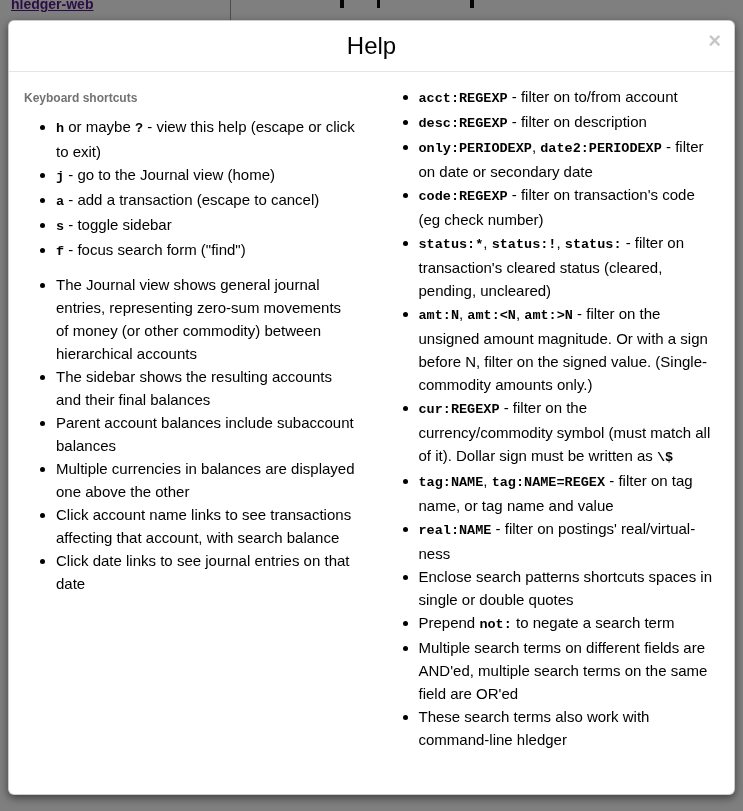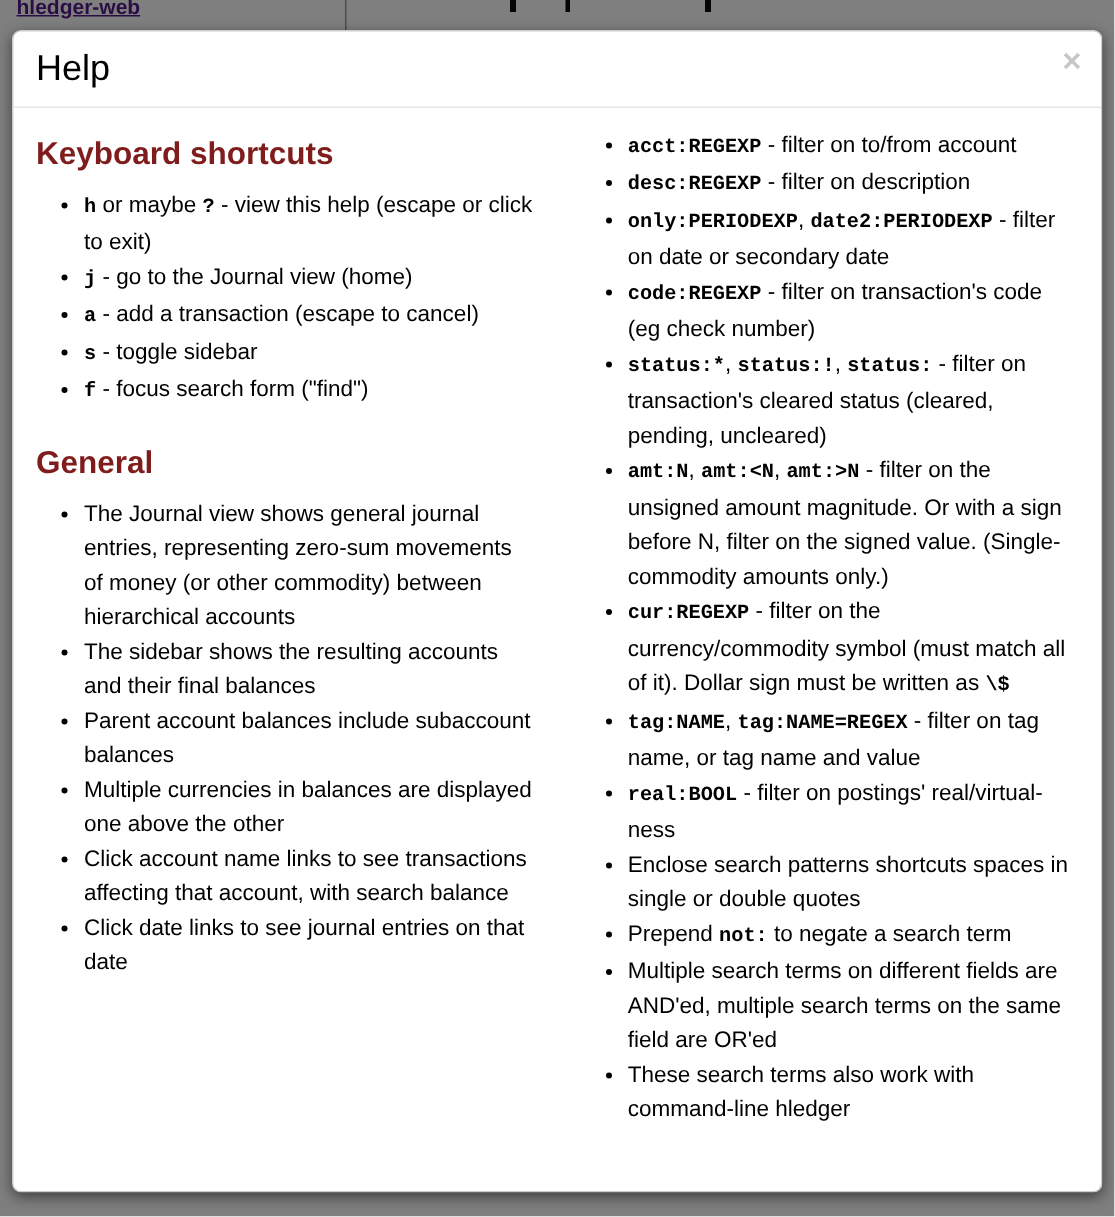--- a/index.html
+++ b/index.html
@@ -24,30 +24,30 @@
   .overlay{position:absolute;inset:0;background:rgba(0,0,0,0.5);}
   
   .modal{
     position:absolute;left:8px;top:20px;width:727px;height:775px;
     box-sizing:border-box;background:#fff;
     border:1px solid rgba(0,0,0,0.2);border-radius:6px;
     box-shadow:0 3px 9px rgba(0,0,0,0.5);
     overflow:hidden;
   }
   .modal-header{position:relative;padding:12px 15px;border-bottom:1px solid #e5e5e5;}
-  .modal-title{margin:0;font-size:24px;font-weight:normal;line-height:26px;color:#000;}
+  .modal-title{margin:0;font-size:24px;font-weight:normal;line-height:26px;color:#000;text-align:center;}
   .close-btn{
     position:absolute;right:13px;top:10px;
     background:none;border:none;padding:0;cursor:pointer;
     font-family:"Liberation Sans", sans-serif;
     font-size:22px;font-weight:bold;line-height:20px;color:#000;opacity:0.22;
   }
   .modal-body{padding:13px 15px 15px;display:flex;gap:30px;}
   .col{flex:1;min-width:0;}
-  .section-heading{font-size:21px;font-weight:bold;margin:24px 0 10px;color:#7f1d1d;}
+  .section-heading{font-size:12px;font-weight:bold;margin:24px 0 10px;color:#737373;}
   .col .section:first-child .section-heading{margin-top:6px;}
   .bullet-list{margin:0 0 10px;padding-left:32px;list-style:disc;}
   .bullet-list li{font-size:15px;line-height:23px;color:#000;}
   code.term{
     font-family:"Liberation Mono","DejaVu Sans Mono",monospace;
     font-weight:bold;font-size:13.5px;color:#000;background:none;
   }
 </style>
 </head>
 <body>
@@ -76,21 +76,20 @@
           <h4 class="section-heading">Keyboard shortcuts</h4>
           <ul class="bullet-list">
             <li><code class="term">h</code> or maybe <code class="term">?</code> - view this help (escape or click to exit)</li>
             <li><code class="term">j</code> - go to the Journal view (home)</li>
             <li><code class="term">a</code> - add a transaction (escape to cancel)</li>
             <li><code class="term">s</code> - toggle sidebar</li>
             <li><code class="term">f</code> - focus search form ("find")</li>
           </ul>
         </div>
         <div class="section">
-          <h4 class="section-heading">General</h4>
           <ul class="bullet-list">
             <li>The Journal view shows general journal entries, representing zero-sum movements of money (or other commodity) between hierarchical accounts</li>
             <li>The sidebar shows the resulting accounts and their final balances</li>
             <li>Parent account balances include subaccount balances</li>
             <li>Multiple currencies in balances are displayed one above the other</li>
             <li>Click account name links to see transactions affecting that account, with search balance</li>
             <li>Click date links to see journal entries on that date</li>
           </ul>
         </div>
       </div>
@@ -98,21 +97,21 @@
         <div class="section">
           <ul class="bullet-list">
             <li><code class="term">acct:REGEXP</code> - filter on to/from account</li>
             <li><code class="term">desc:REGEXP</code> - filter on description</li>
             <li><code class="term">only:PERIODEXP</code>, <code class="term">date2:PERIODEXP</code> - filter on date or secondary date</li>
             <li><code class="term">code:REGEXP</code> - filter on transaction's code (eg check number)</li>
             <li><code class="term">status:*</code>, <code class="term">status:!</code>, <code class="term">status:</code> - filter on transaction's cleared status (cleared, pending, uncleared)</li>
             <li><code class="term">amt:N</code>, <code class="term">amt:&lt;N</code>, <code class="term">amt:&gt;N</code> - filter on the unsigned amount magnitude. Or with a sign before N, filter on the signed value. (Single-commodity amounts only.)</li>
             <li><code class="term">cur:REGEXP</code> - filter on the currency/commodity symbol (must match all of it). Dollar sign must be written as <code class="term">\$</code></li>
             <li><code class="term">tag:NAME</code>, <code class="term">tag:NAME=REGEX</code> - filter on tag name, or tag name and value</li>
-            <li><code class="term">real:BOOL</code> - filter on postings' real/virtual-ness</li>
+            <li><code class="term">real:NAME</code> - filter on postings' real/virtual-ness</li>
             <li>Enclose search patterns shortcuts spaces in single or double quotes</li>
             <li>Prepend <code class="term">not:</code> to negate a search term</li>
             <li>Multiple search terms on different fields are AND'ed, multiple search terms on the same field are OR'ed</li>
             <li>These search terms also work with command-line hledger</li>
           </ul>
         </div>
       </div>
   </div>
 </div>
 

